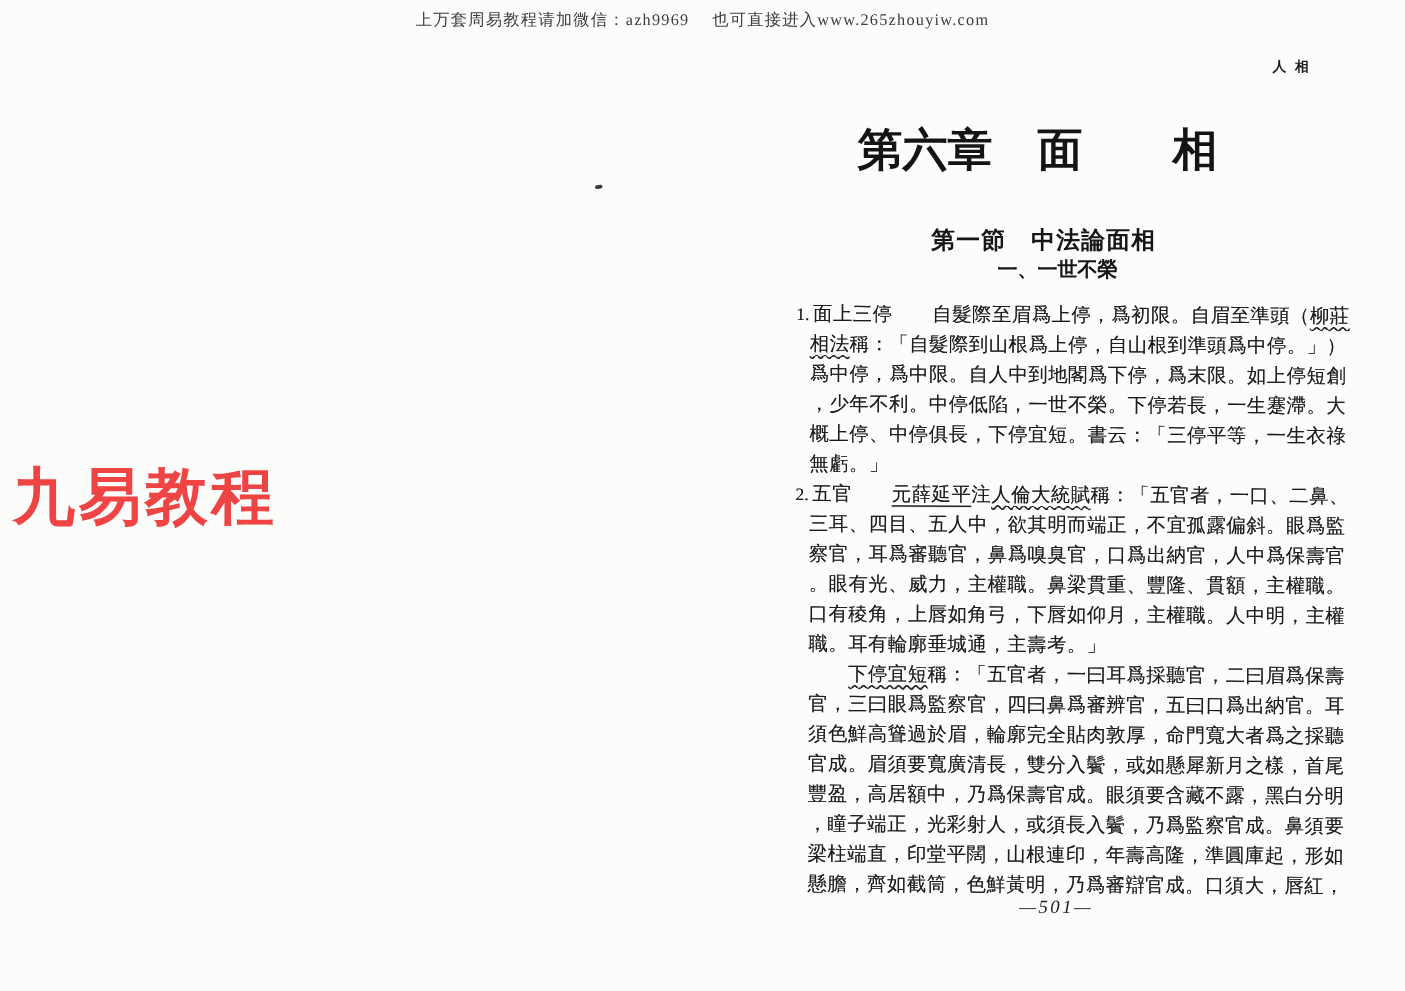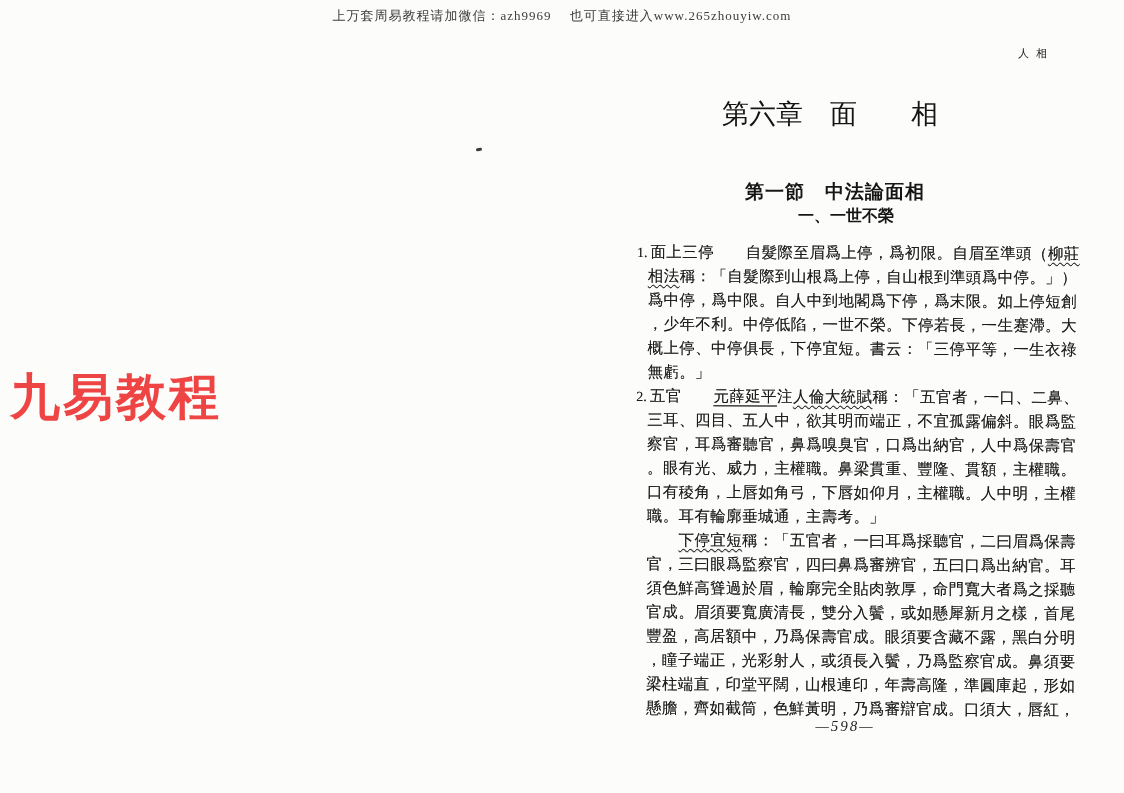--- a/index.html
+++ b/index.html
@@ -10,34 +10,34 @@
     color:#1f1f1f;
   }
   .ad-header{
     position:absolute;top:7px;left:0;width:1124px;
     text-align:center;font-size:13px;color:#3c3c3c;
     letter-spacing:1px;
   }
   .running-head{
     position:absolute;top:46px;left:1018px;
     font-size:11px;letter-spacing:7px;color:#1a1a1a;
-    font-weight:normal;
+    font-weight:bold;
   }
   .speck{
     position:absolute;top:148px;left:476px;width:6px;height:3px;
     background:#3a3a3a;border-radius:2px;transform:rotate(-8deg);
   }
   .watermark{
     position:absolute;top:364px;left:10px;
     font-family:"DejaVu Sans","Liberation Sans",sans-serif;
     font-weight:700;font-size:50px;letter-spacing:3px;
   }
   .chapter-title{
     position:absolute;top:96px;left:617px;width:426px;
-    text-align:center;font-size:27px;font-weight:400;
+    text-align:center;font-size:36px;font-weight:700;
     color:#141414;white-space:nowrap;
   }
   .section-title{
     position:absolute;top:160px;left:622px;width:426px;
     text-align:center;font-size:19px;font-weight:700;
     color:#161616;white-space:nowrap;letter-spacing:1px;margin-top:19px;
   }
   .subsection-title{
     position:absolute;top:206px;left:633px;width:426px;
     text-align:center;font-size:16px;font-weight:700;
@@ -108,15 +108,15 @@
       <div class="tline"><span>　　</span><span class="m-wavy">下停宜短</span><span>稱：「五官者，一曰耳爲採聽官，二曰眉爲保壽</span></div>
       <div class="tline"><span>官，三曰眼爲監察官，四曰鼻爲審辨官，五曰口爲出納官。耳</span></div>
       <div class="tline"><span>須色鮮高聳過於眉，輪廓完全貼肉敦厚，命門寬大者爲之採聽</span></div>
       <div class="tline"><span>官成。眉須要寬廣清長，雙分入鬢，或如懸犀新月之樣，首尾</span></div>
       <div class="tline"><span>豐盈，高居額中，乃爲保壽官成。眼須要含藏不露，黑白分明</span></div>
       <div class="tline"><span>，瞳子端正，光彩射人，或須長入鬢，乃爲監察官成。鼻須要</span></div>
       <div class="tline"><span>梁柱端直，印堂平闊，山根連印，年壽高隆，準圓庫起，形如</span></div>
       <div class="tline"><span>懸膽，齊如截筒，色鮮黃明，乃爲審辯官成。口須大，唇紅，</span></div>
     </div>
 
-  <div class="page-number">—598—</div>
+  <div class="page-number">—501—</div>
 
 </div>
 
 </body></html>

